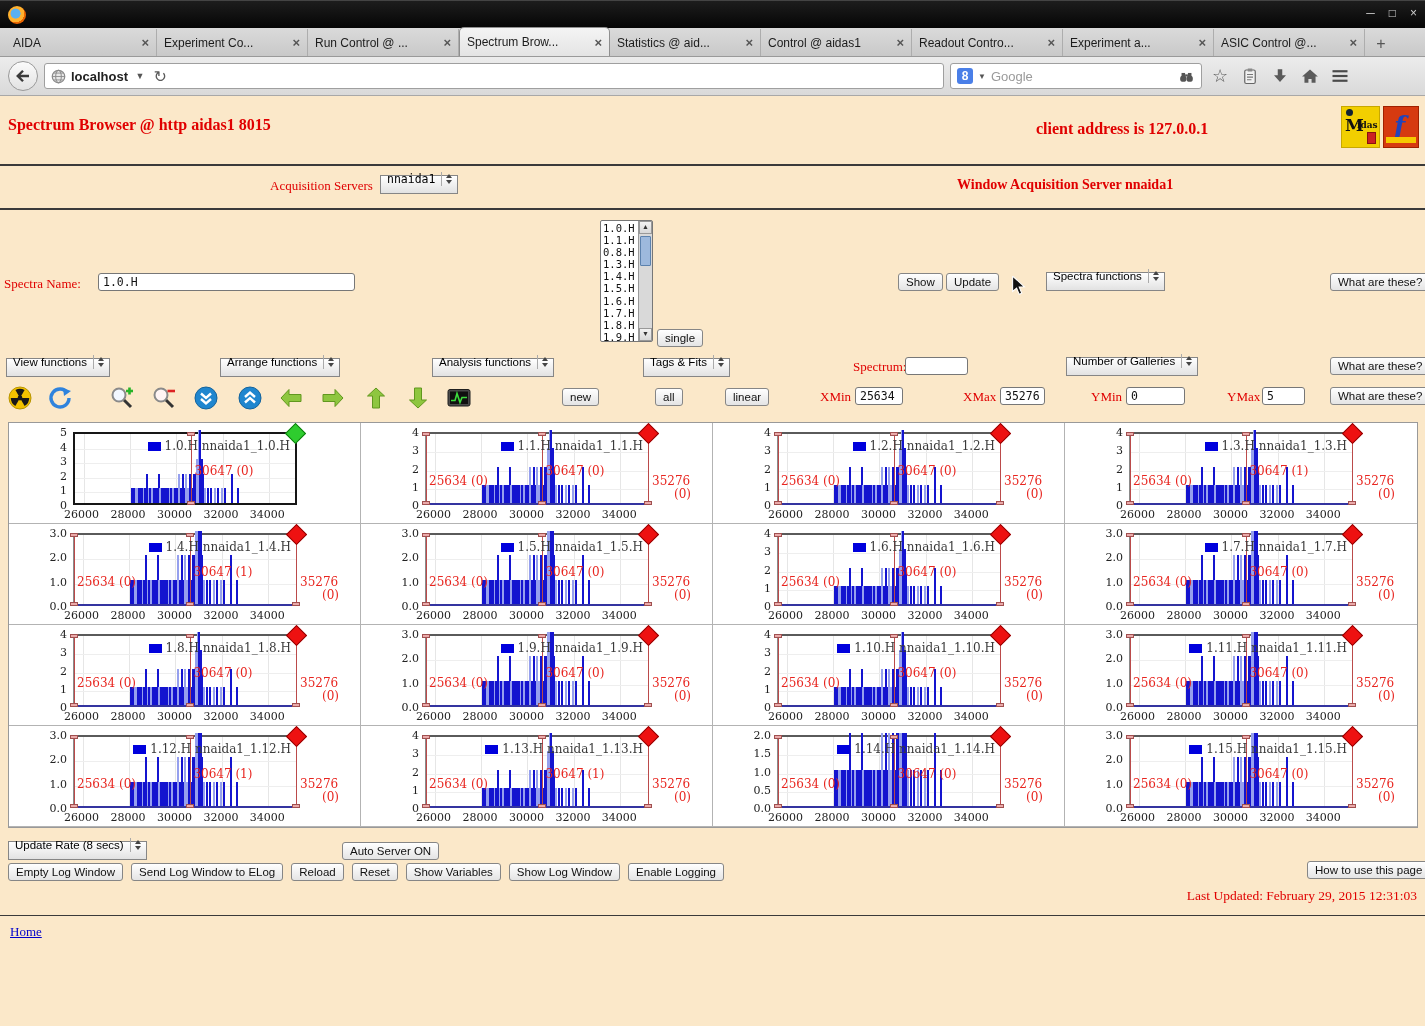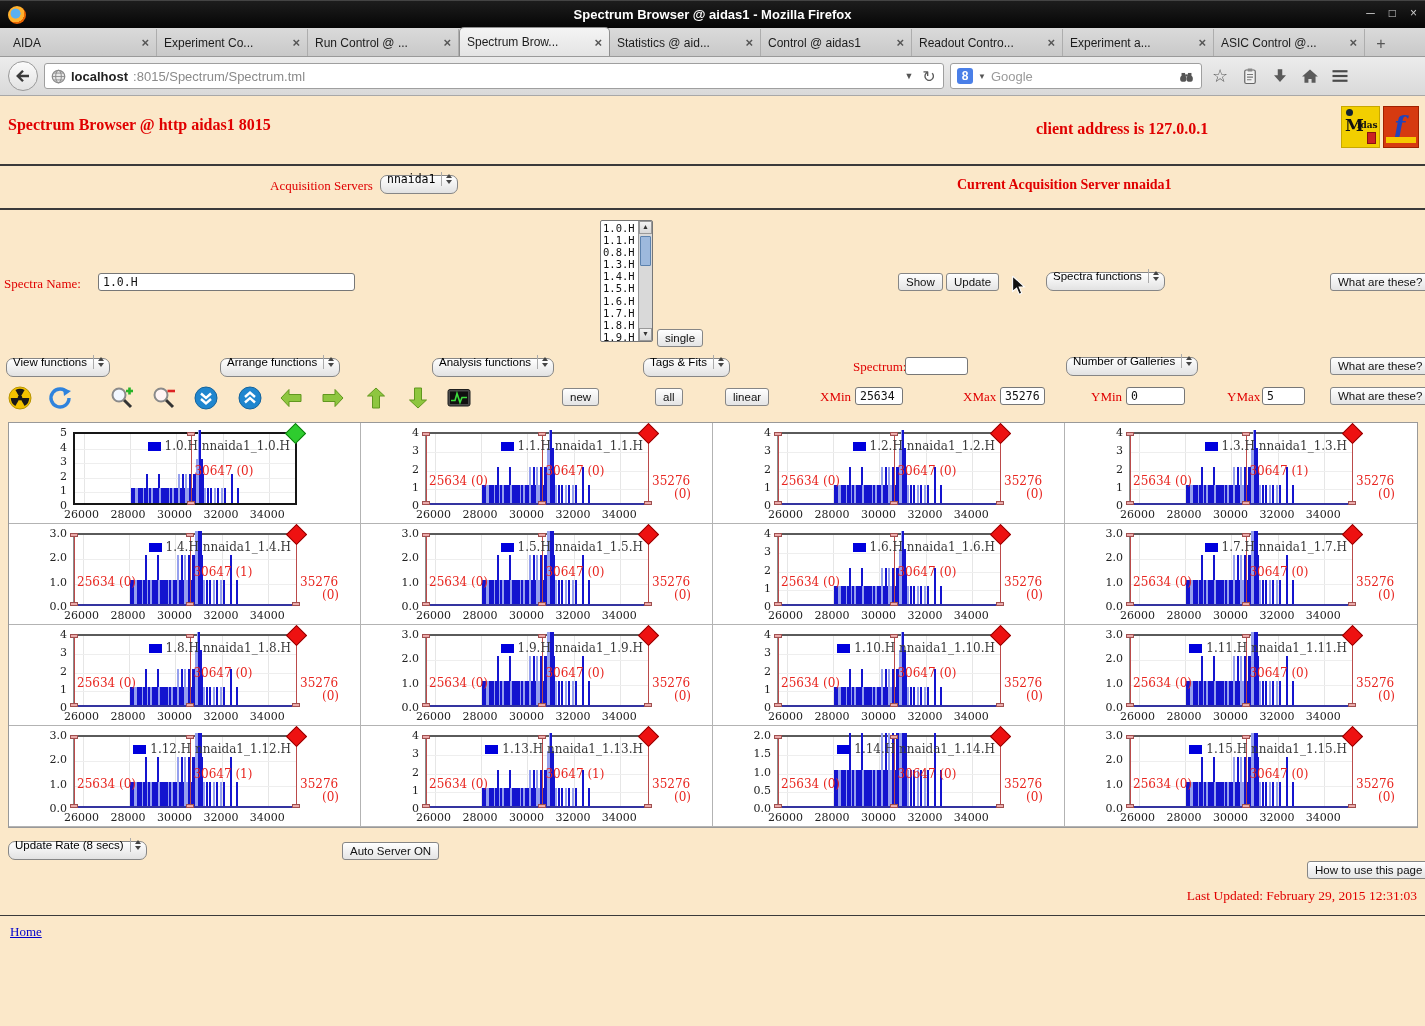--- a/index.html
+++ b/index.html
@@ -62,21 +62,21 @@
   .logo-f .band { position:absolute; left:2px; bottom:4px; width:30px; height:6px; background:#f6c800; }
   .hr { position:absolute; left:0; width:1425px; height:0; border-top:2px solid #3a3a3a; }
 
   .rlbl { font-size:13px; color:#e00000; font-family:"Liberation Serif",serif; }
   .blbl { font-size:14px; color:#e00000; font-weight:bold; }
 
   .btn { display:inline-flex; align-items:center; justify-content:center; height:18px;
          background:linear-gradient(#ffffff,#e4e4e4); border:1px solid #868686; border-radius:3px;
          font:11.5px "Liberation Sans",sans-serif; color:#111; padding:0 7px; white-space:nowrap;}
   .sel { display:inline-flex; align-items:center; height:19px; background:linear-gradient(#ffffff,#e2e2e2);
-         border:1px solid #868686; border-radius:7px; font:11.5px "Liberation Sans",sans-serif;
+         border:1px solid #868686; border-radius:0; font:11.5px "Liberation Sans",sans-serif;
          padding:0 3px 12px 6px; white-space:nowrap; }
   .sel .spin { margin-left:6px; border-left:1px solid #aaa; padding:2px 2px 2px 4px;
                display:flex; flex-direction:column; align-items:center; gap:2px;}
   .tri-up { width:0; height:0; border-left:3px solid transparent; border-right:3px solid transparent;
             border-bottom:4px solid #444; }
   .tri-dn { width:0; height:0; border-left:3px solid transparent; border-right:3px solid transparent;
             border-top:4px solid #444; }
   .inp { border:1px solid #777; border-radius:3px; background:#fff; height:18px;
          font:11.5px "DejaVu Sans Mono",monospace; padding:0 4px; color:#111;}
   .abs { position:absolute; }
@@ -122,21 +122,20 @@
   .diamond.green { background:#2ecc2e; border:1px solid #0c7a0c; }
 
   .homelink { font-size:13px; color:#0000cc; text-decoration:underline; }
   .cursor { position:absolute; left:1010px; top:180px; z-index:50; }
 </style>
 </head>
 <body>
 
 <div class="titlebar">
   <div class="ff-logo"></div>
-  <div class="win-title">Spectrum Browser @ aidas1 - Mozilla Firefox</div>
   <div class="win-ctrls">
     <span>─</span>
     <span>□</span>
     <span>×</span>
   </div>
 </div>
 
 <div class="tabstrip">
     <div class="tab">
       <span class="tlab">AIDA</span>
@@ -183,21 +182,20 @@
       <path d="M20 12 H7 M12 5 l-7 7 7 7" stroke="#3a3a3a" stroke-width="3.2" fill="none"></path>
     </svg>
   </div>
   <div class="urlbox">
     <svg width="15" height="15" viewBox="0 0 24 24">
       <circle cx="12" cy="12" r="10" fill="#e8e8e8" stroke="#8a8a8a" stroke-width="2"></circle>
       <ellipse cx="12" cy="12" rx="4.5" ry="10" fill="none" stroke="#8a8a8a" stroke-width="1.6"></ellipse>
       <path d="M2 12 h20 M4 6.5 h16 M4 17.5 h16" stroke="#8a8a8a" stroke-width="1.4" fill="none"></path>
     </svg>
     <span class="urlhost">localhost</span>
-    <span class="urlpath">:8015/Spectrum/Spectrum.tml</span>
     <span class="navico" style="width:14px;font-size:9px;color:#555;">▼</span>
     <span class="navico" style="width:16px;">↻</span>
   </div>
   <div class="searchbox">
     <span class="gbadge">8</span>
     <span style="font-size:8px;color:#555;">▼</span>
     <span class="ph">Google</span>
     <svg width="17" height="17" viewBox="0 0 24 24">
       <g fill="#555">
           <circle cx="7.5" cy="15" r="4.5"></circle>
@@ -248,21 +246,21 @@
   <div class="hr" style="top:68px;"></div>
 
   <span class="rlbl abs" style="left:270px; top:82px;">Acquisition Servers</span>
   <span class="sel abs" style="left:380px; top:79px;">
     <span style="font-family:'DejaVu Sans Mono',monospace;">nnaida1</span>
     <span class="spin">
         <i class="tri-up"></i>
         <i class="tri-dn"></i>
       </span>
   </span>
-  <span class="blbl abs" style="left:957px; top:81px;">Current Acquisition Server nnaida1</span>
+  <span class="blbl abs" style="left:957px; top:81px;">Window Acquisition Server nnaida1</span>
   <div class="hr" style="top:112px;"></div>
 
   <div class="lb">
     <div class="lb-items">
         <div class="lb-item">1.0.H</div>
         <div class="lb-item">1.1.H</div>
         <div class="lb-item">0.8.H</div>
         <div class="lb-item">1.3.H</div>
         <div class="lb-item">1.4.H</div>
         <div class="lb-item">1.5.H</div>
@@ -1942,20 +1940,29 @@
     </div>
 
   <span class="sel abs" style="left:8px; top:745px;">
     <span>Update Rate (8 secs)</span>
     <span class="spin">
         <i class="tri-up"></i>
         <i class="tri-dn"></i>
       </span>
   </span>
   <button class="btn abs" style="left:342px; top:746px;">Auto Server ON</button>
+  <div class="abs" style="left:8px; top:767px; display:flex; gap:8px;">
+      <button class="btn">Empty Log Window</button>
+      <button class="btn">Send Log Window to ELog</button>
+      <button class="btn">Reload</button>
+      <button class="btn">Reset</button>
+      <button class="btn">Show Variables</button>
+      <button class="btn">Show Log Window</button>
+      <button class="btn">Enable Logging</button>
+    </div>
   <button class="btn abs" style="left:1307px; top:765px;">How to use this page</button>
   <div class="abs red" style="right:8px; top:792px; font-size:13.5px;">Last Updated: February 29, 2015 12:31:03</div>
   <div class="hr" style="top:819px; border-top-width:1.5px;"></div>
   <a class="homelink abs" style="left:10px; top:828px;" href="#">Home</a>
 
   <svg class="cursor" width="17" height="20" viewBox="0 0 12 17">
     <path d="M1 0 L1 13 L4.4 10.3 L6.6 15.6 L8.8 14.6 L6.6 9.4 L11 9.2 Z" fill="#111" stroke="#fff" stroke-width="0.9"></path>
   </svg>
 </div>
 

